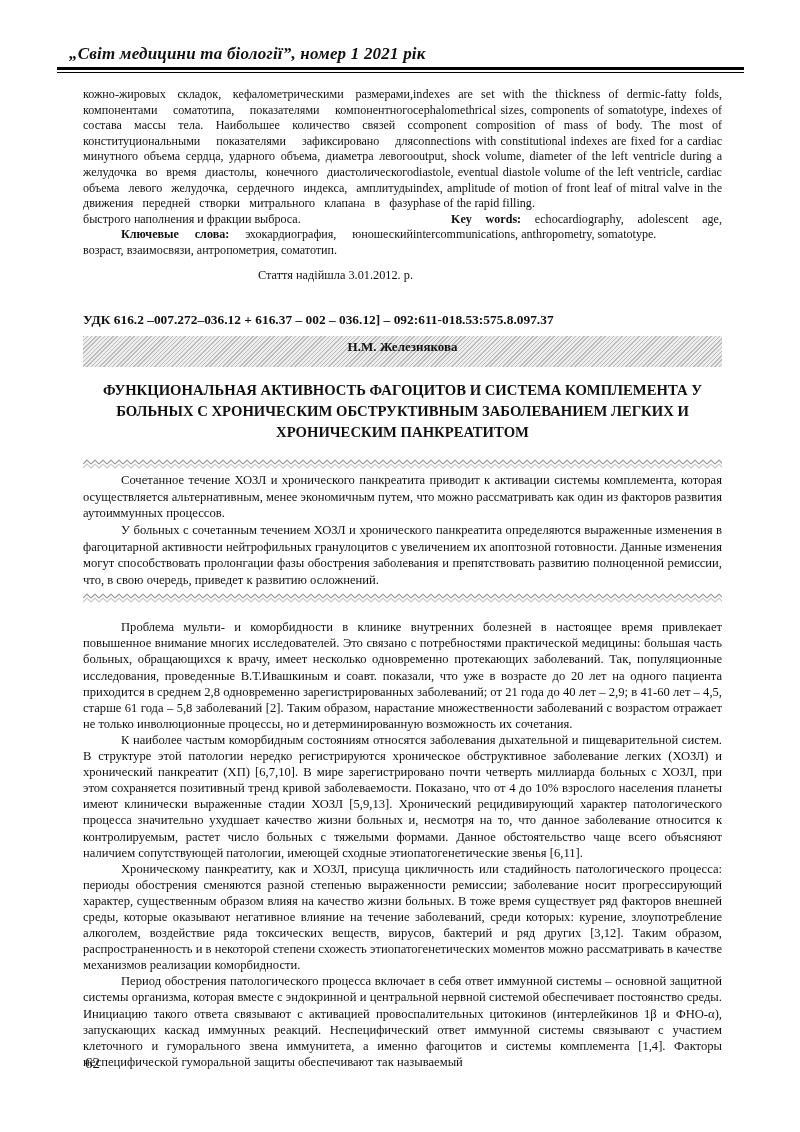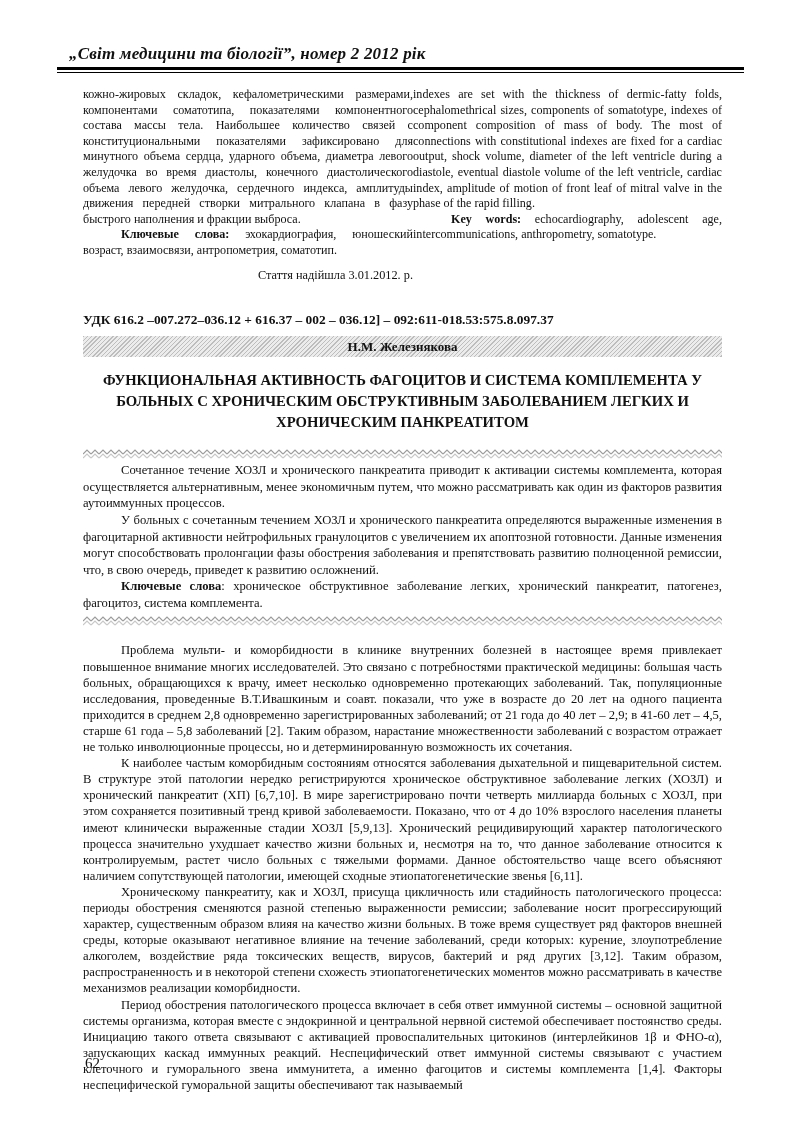--- a/index.html
+++ b/index.html
@@ -28,21 +28,21 @@
   .col p.kw{text-indent:38px;}
   .bold{font-weight:bold;}
   .received{
     margin-top:9px;font-size:12.3px;text-align:right;
     width:330px;
   }
   
   .udc{margin-top:29px;font-size:13.4px;font-weight:bold;}
   .author-block{
     margin-top:8px;text-align:center;font-weight:bold;font-size:13px;
-    line-height:17px;padding:2px 0 2px 0;
+    line-height:17px;padding:2px 0 12px 0;
     background:repeating-linear-gradient(135deg,#bdbdbd 0 1px,#ececec 1px 3px);
   }
   
   .art-title{
     margin:13px auto 16px auto;text-align:center;font-weight:bold;
     font-size:14.7px;line-height:21px;width:620px;
   }
   
   .zigzag{margin-top:5px;height:10px;line-height:0;}
   
@@ -53,21 +53,21 @@
   .page-number{
     position:absolute;left:85px;top:1055px;font-size:15px;text-align:center;
   }
 </style>
 </head>
 <body>
 
 <div class="page">
 
   <div class="header">
-    <div class="header-title">„Світ медицини та біології”, номер 2 2012 рік</div>
+    <div class="header-title">„Світ медицини та біології”, номер 1 2021 рік</div>
     <div class="rule-thick"></div>
     <div class="rule-thin"></div>
   </div>
 
   <div class="content">
 
     <div class="twocol">
       <div class="col">
         <p>кожно-жировых складок, кефалометрическими размерами, компонентами соматотипа, показателями компонентного состава массы тела. Наибольшее количество связей с конституциональными показателями зафиксировано для минутного объема сердца, ударного объема, диаметра левого желудочка во время диастолы, конечного диастолического объема левого желудочка, сердечного индекса, амплитуды движения передней створки митрального клапана в фазу быстрого наполнения и фракции выброса.</p>
         <p class="kw"><span class="bold">Ключевые слова:</span> <span>эхокардиография, юношеский возраст, взаимосвязи, антропометрия, соматотип.</span></p>
@@ -95,21 +95,20 @@
             <polyline points="0,9 4,5 8,9" fill="none" stroke="#c7c7c7" stroke-width="1.2"></polyline>
           </pattern>
         </defs>
         <rect width="639" height="10" fill="url(#zz1)"></rect>
       </svg>
     </div>
 
     <div class="abstract">
       <p>Сочетанное течение ХОЗЛ и хронического панкреатита приводит к активации системы комплемента, которая осуществляется альтернативным, менее экономичным путем, что можно рассматривать как один из факторов развития аутоиммунных процессов.</p>
       <p>У больных с сочетанным течением ХОЗЛ и хронического панкреатита определяются выраженные изменения в фагоцитарной активности нейтрофильных гранулоцитов с увеличением их апоптозной готовности. Данные изменения могут способствовать пролонгации фазы обострения заболевания и препятствовать развитию полноценной ремиссии, что, в свою очередь, приведет к развитию осложнений.</p>
-      <p class="kw"><span class="bold">Ключевые слова</span><span>: хроническое обструктивное заболевание легких, хронический панкреатит, патогенез, фагоцитоз, система комплемента.</span></p>
     </div>
 
     <div class="zigzag">
       <svg width="639" height="10" xmlns="http://www.w3.org/2000/svg">
         <defs>
           <pattern id="zz2" width="8" height="10" patternUnits="userSpaceOnUse">
             <polyline points="0,5 4,1 8,5" fill="none" stroke="#9a9a9a" stroke-width="1.2"></polyline>
             <polyline points="0,9 4,5 8,9" fill="none" stroke="#c7c7c7" stroke-width="1.2"></polyline>
           </pattern>
         </defs>

